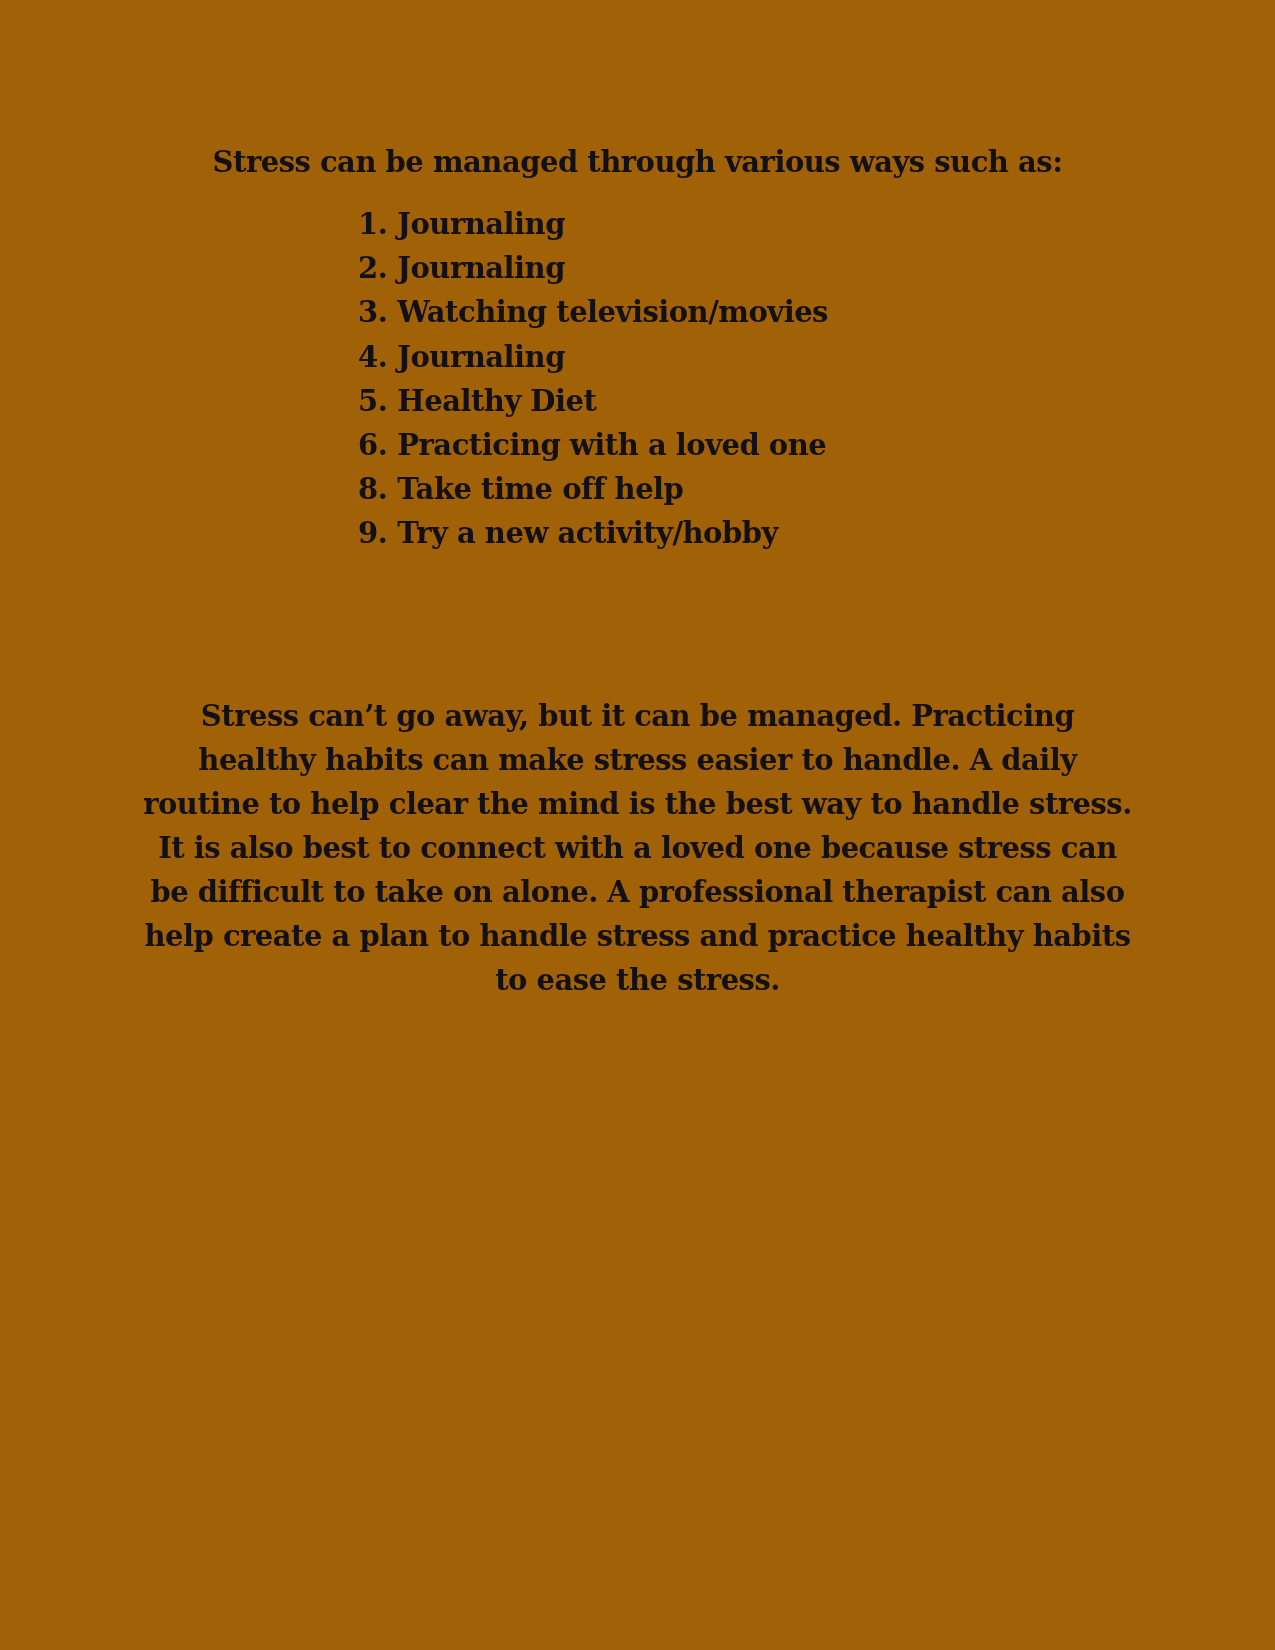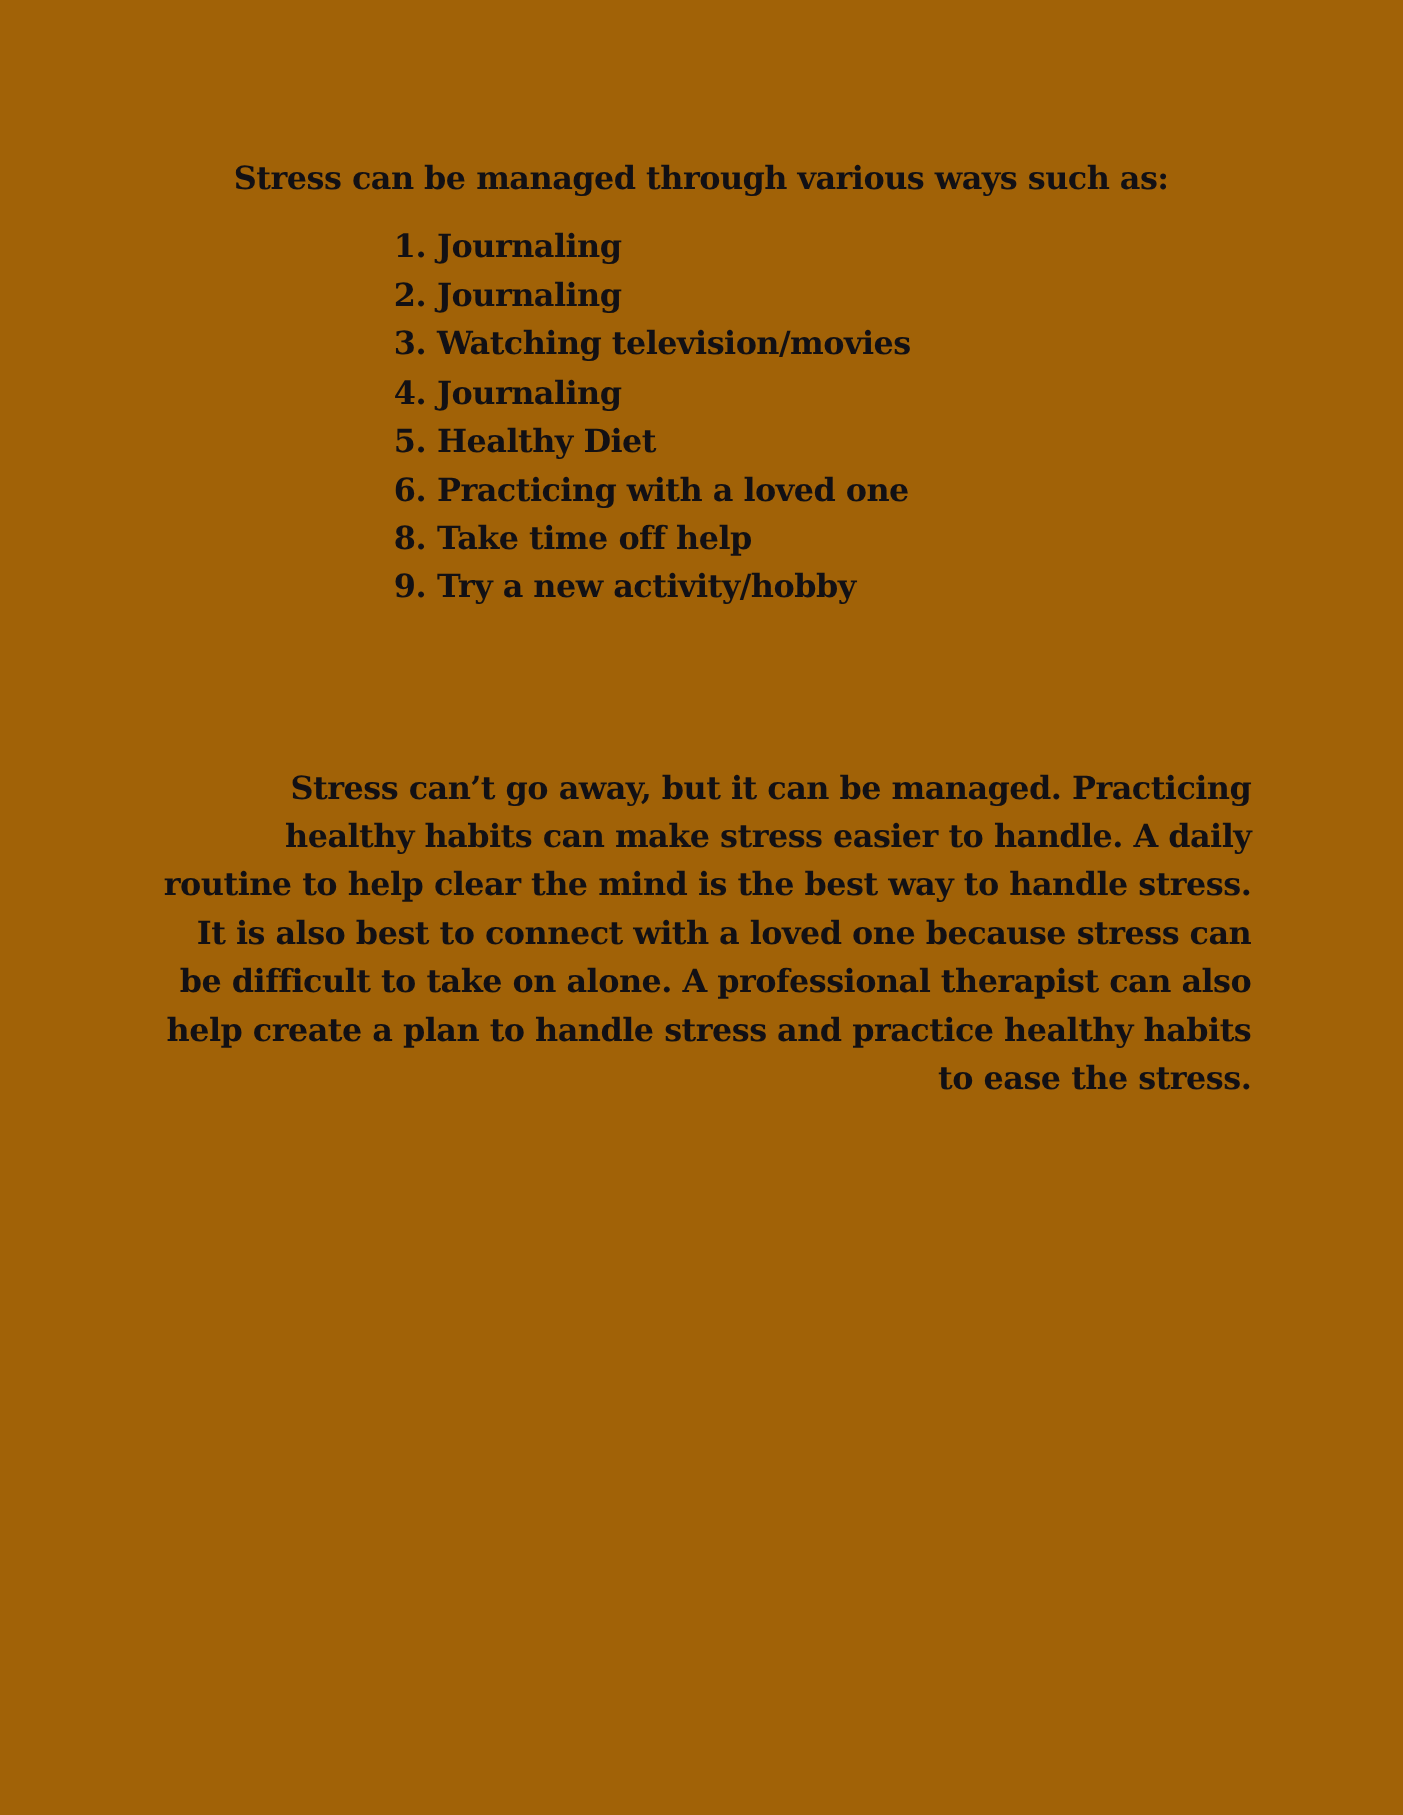--- a/index.html
+++ b/index.html
@@ -34,21 +34,21 @@
     line-height: 44.2px;
     white-space: nowrap;
   }
   .list-item .num {
     display: inline-block;
     margin-right: 10px;
   }
   .paragraph {
     margin: 138px auto 0 auto;
     width: 1000px;
-    text-align: right;
+    text-align: center;
     font-size: 29px;
     line-height: 44px;
     letter-spacing: -0.5px;
     font-weight: bold;
   }
 </style>
 </head>
 <body>
 
 <div class="page" style="background-color: #a16207; color: rgb(18, 16, 20);">

